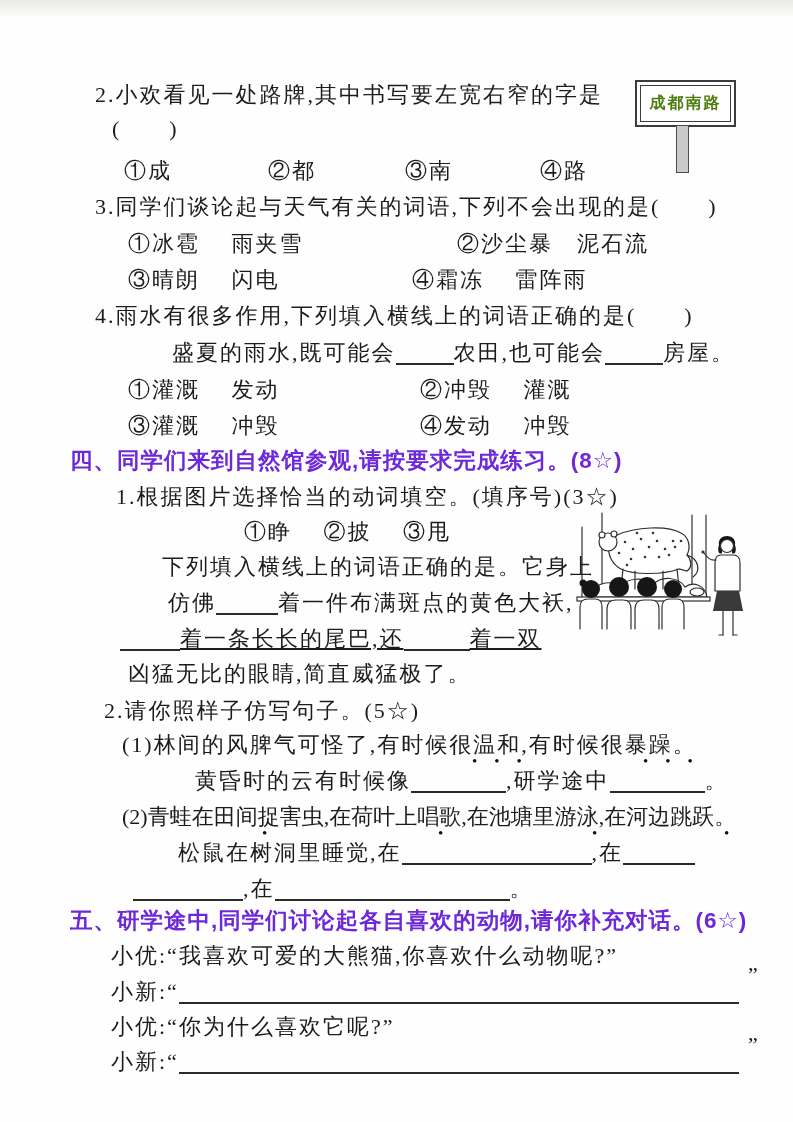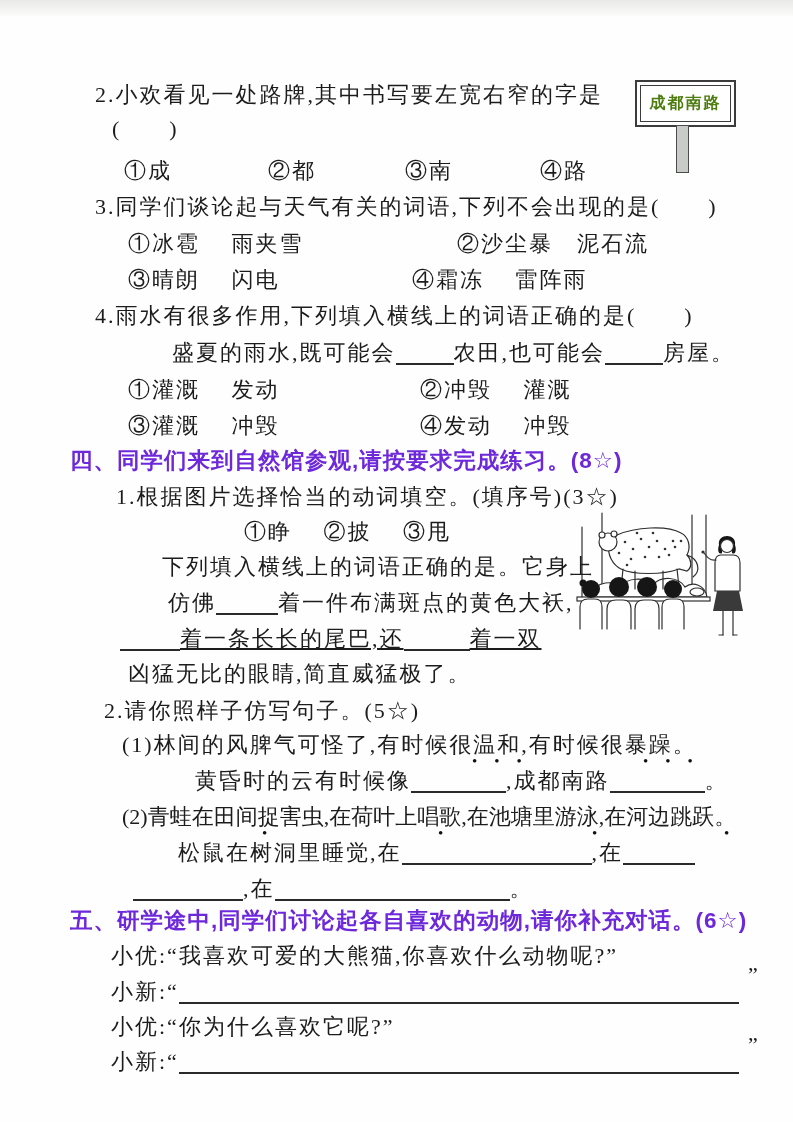--- a/index.html
+++ b/index.html
@@ -115,21 +115,21 @@
       <div class="line" style="left: 420px; top: 411px;"><span>④发动　 冲毁</span></div>
       <div class="line bold" style="left: 70px; top: 446px;"><span>四、同学们来到自然馆参观,请按要求完成练习。(8☆)</span></div>
       <div class="line" style="left: 116px; top: 482px;"><span>1.根据图片选择恰当的动词填空。(填序号)(3☆)</span></div>
       <div class="line" style="left: 244px; top: 517px;"><span>①睁　 ②披　 ③甩</span></div>
       <div class="line" style="left: 162px; top: 552px;"><span>下列填入横线上的词语正确的是。它身上</span></div>
       <div class="line" style="left: 128px; top: 588px; margin-left: 40px;"><span>仿佛</span><span class="blank" style="width: 62px;"></span><span>着一件布满斑点的黄色大袄,</span></div>
       <div class="line" style="left: 120px; top: 624px; text-decoration: underline;"><span class="blank" style="width: 60px;"></span><span>着一条长长的尾巴,还</span><span class="blank" style="width: 66px;"></span><span>着一双</span></div>
       <div class="line" style="left: 128px; top: 659px;"><span>凶猛无比的眼睛,简直威猛极了。</span></div>
       <div class="line" style="left: 104px; top: 696px;"><span>2.请你照样子仿写句子。(5☆)</span></div>
       <div class="line" style="left: 122px; top: 730px;"><span>(1)林间的风脾气可怪了,有时候很温和,有时候很暴躁。</span></div>
-      <div class="line" style="left: 195px; top: 766px;"><span>黄昏时的云有时候像</span><span class="blank" style="width: 95px;"></span><span>,成都南路</span><span class="blank" style="width: 95px;"></span><span>。</span></div>
+      <div class="line" style="left: 195px; top: 766px;"><span>黄昏时的云有时候像</span><span class="blank" style="width: 95px;"></span><span>,研学途中</span><span class="blank" style="width: 95px;"></span><span>。</span></div>
       <div class="line tight" style="left: 122px; top: 802px;"><span>(2)青蛙在田间捉害虫,在荷叶上唱歌,在池塘里游泳,在河边跳跃。</span></div>
       <div class="line" style="left: 178px; top: 838px;"><span>松鼠在树洞里睡觉,在</span><span class="blank" style="width: 190px;"></span><span>,在</span><span class="blank" style="width: 72px;"></span></div>
       <div class="line" style="left: 133px; top: 874px;"><span class="blank" style="width: 110px;"></span><span>,在</span><span class="blank" style="width: 235px;"></span><span>。</span></div>
       <div class="line bold" style="left: 70px; top: 906px;"><span>五、研学途中,同学们讨论起各自喜欢的动物,请你补充对话。(6☆)</span></div>
       <div class="line" style="left: 111px; top: 941px;"><span>小优:“我喜欢可爱的大熊猫,你喜欢什么动物呢?”</span></div>
       <div class="line" style="left: 111px; top: 977px;"><span>小新:“</span><span class="blank" style="width: 560px;"></span></div>
       <div class="line" style="left: 748px; top: 960px;"><span>”</span></div>
       <div class="line" style="left: 111px; top: 1012px;"><span>小优:“你为什么喜欢它呢?”</span></div>
       <div class="line" style="left: 111px; top: 1047px;"><span>小新:“</span><span class="blank" style="width: 560px;"></span></div>
       <div class="line" style="left: 748px; top: 1030px;"><span>”</span></div>

